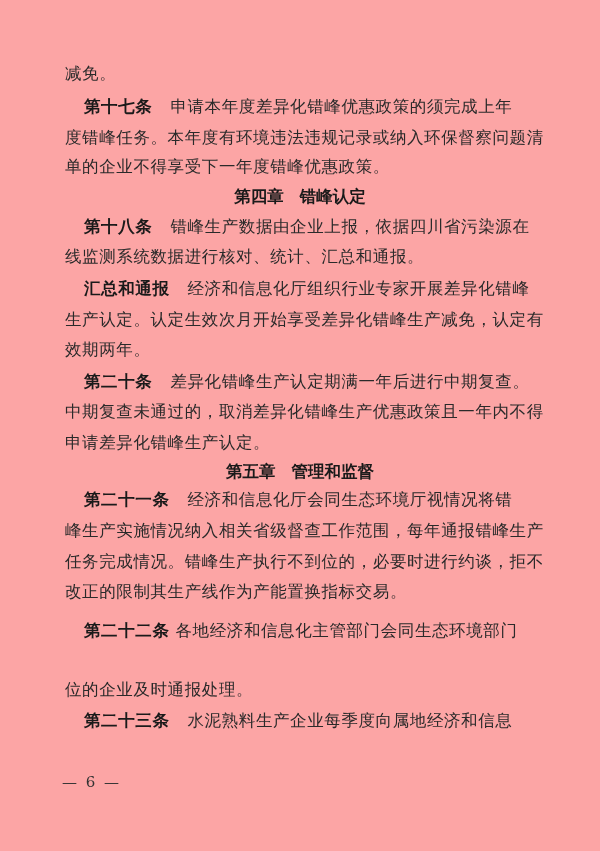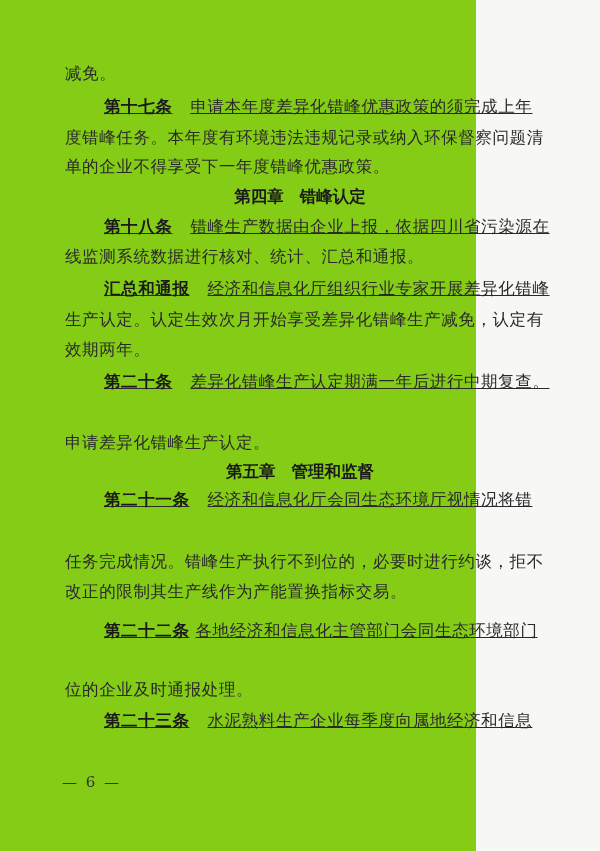--- a/index.html
+++ b/index.html
@@ -3,29 +3,29 @@
 <meta charset="utf-8">
 <style>
   html, body { margin: 0; padding: 0; }
   body {
     width: 600px; height: 851px; overflow: hidden;
     background: #f7f7f5;
     font-family: "DejaVu Serif", "Liberation Serif", serif;
     color: #2a2a2a;
   }
   .page {
-    position: relative; width: 476px; height: 851px;
-    background: #84cc16;
+    position: relative; width: 600px; height: 851px;
+    background: #fca5a5;
   }
   .line {
     position: absolute; left: 65px; width: 470px;
     font-size: 16.5px; line-height: 20px; white-space: nowrap;
     letter-spacing: 0.6px;
   }
-  .indent { left: 104px; width: 435px; text-decoration: underline; }
+  .indent { left: 84px; width: 435px; }
   .b { font-weight: bold; color: #1a1a1a; }
   .gap { display: inline-block; width: 18px; }
   .heading {
     position: absolute; left: 0; width: 600px; text-align: center;
     font-size: 16.5px; line-height: 20px; font-weight: bold; color: #1a1a1a;
     font-family: Liberation Serif, serif;
   }
   .heading .gap { width: 16px; }
   .pageno {
     position: absolute; left: 62px; top: 772px;
@@ -56,29 +56,31 @@
 
   <div class="line indent" style="top:279px">
     <span class="b">汇总和通报</span><span class="gap"></span><span>经济和信息化厅组织行业专家开展差异化错峰</span>
   </div>
   <div class="line" style="top:310px">生产认定。认定生效次月开始享受差异化错峰生产减免，认定有</div>
   <div class="line" style="top:340px">效期两年。</div>
 
   <div class="line indent" style="top:372px">
     <span class="b">第二十条</span><span class="gap"></span><span>差异化错峰生产认定期满一年后进行中期复查。</span>
   </div>
+  <div class="line" style="top:402px">中期复查未通过的，取消差异化错峰生产优惠政策且一年内不得</div>
   <div class="line" style="top:433px">申请差异化错峰生产认定。</div>
 
   <div class="heading" style="top:462px">
     <span>第五章</span><span class="gap"></span><span>管理和监督</span>
   </div>
 
   <div class="line indent" style="top:490px">
     <span class="b">第二十一条</span><span class="gap"></span><span>经济和信息化厅会同生态环境厅视情况将错</span>
   </div>
+  <div class="line" style="top:521px">峰生产实施情况纳入相关省级督查工作范围，每年通报错峰生产</div>
   <div class="line" style="top:552px">任务完成情况。错峰生产执行不到位的，必要时进行约谈，拒不</div>
   <div class="line" style="top:582px">改正的限制其生产线作为产能置换指标交易。</div>
 
   <div class="line indent" style="top:621px">
     <span class="b">第二十二条</span><span style="display:inline-block;width:6px"></span><span>各地经济和信息化主管部门会同生态环境部门</span>
   </div>
   <div class="line" style="top:680px">位的企业及时通报处理。</div>
 
   <div class="line indent" style="top:711px">
     <span class="b">第二十三条</span><span class="gap"></span><span>水泥熟料生产企业每季度向属地经济和信息</span>

